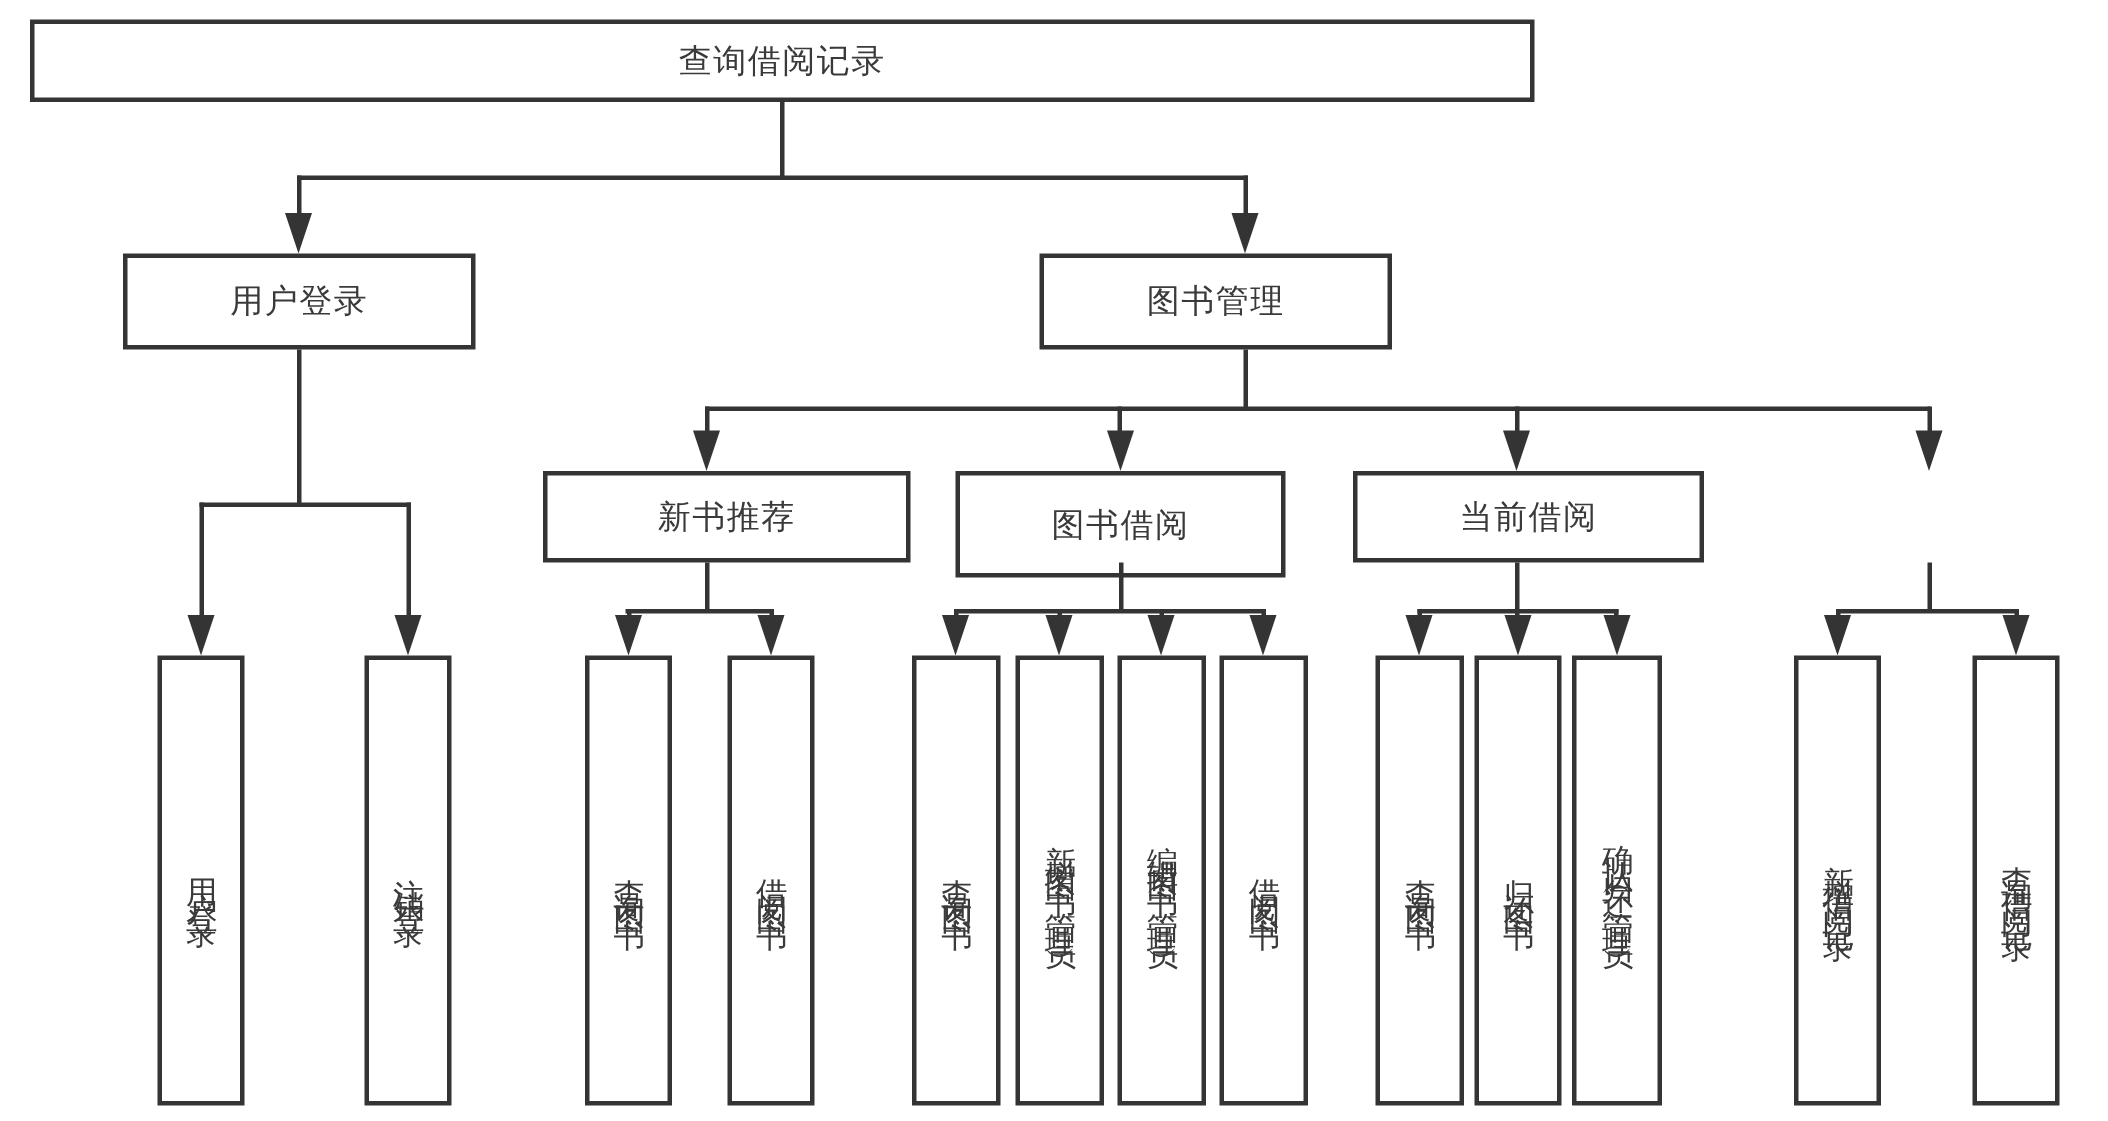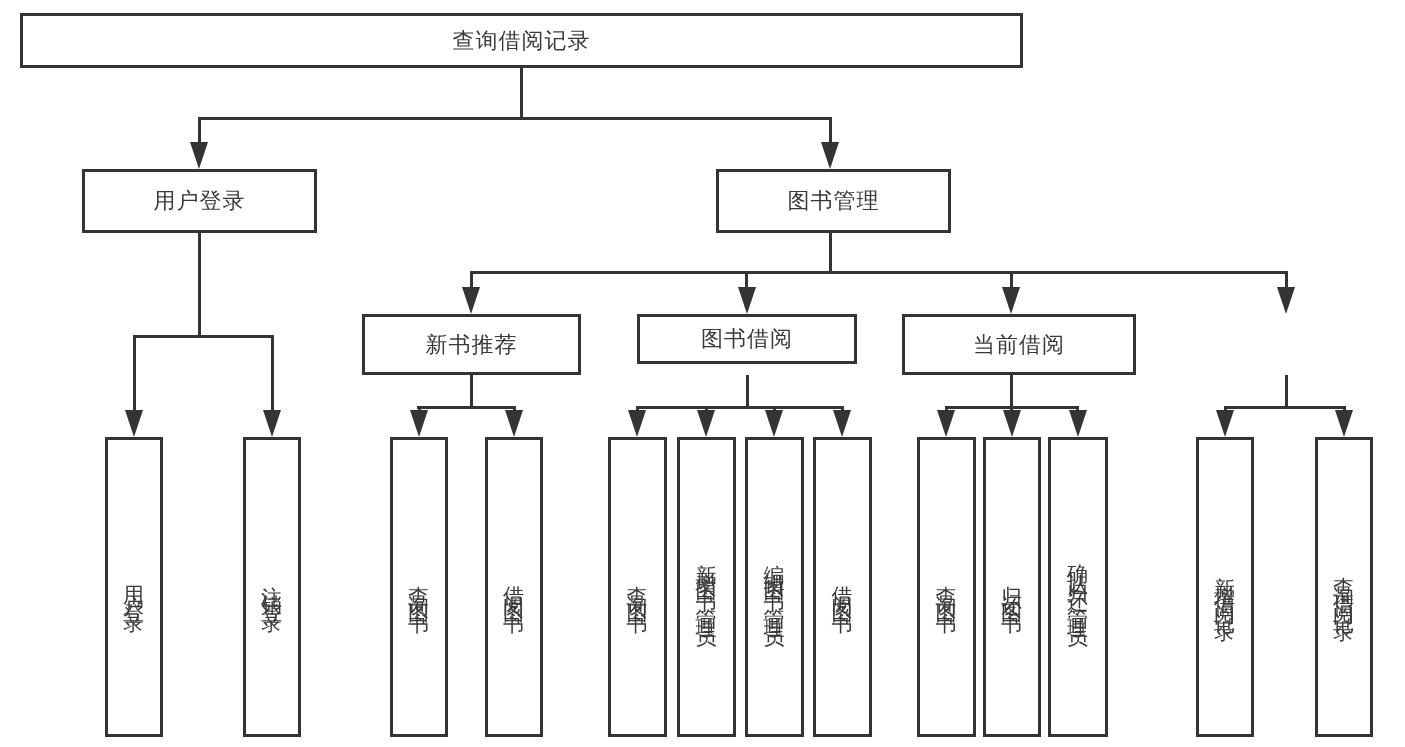--- a/index.html
+++ b/index.html
@@ -62,21 +62,21 @@
   <div class="line" style="left:520px;top:68px;width:3px;height:52px"></div>
   <div class="line" style="left:198px;top:117px;width:634px;height:3px"></div>
   <div class="line" style="left:198px;top:117px;width:3px;height:27px"></div>
   <div class="arrow" style="left:190px;top:142px"></div>
   <div class="line" style="left:829px;top:117px;width:3px;height:27px"></div>
   <div class="arrow" style="left:821px;top:142px"></div>
 
   <div class="box" style="left:82px;top:169px;width:235px;height:64px">
     <span>用户登录</span>
   </div>
-  <div class="box" style="left:716px;top:169px;width:235px;height:64px">
+  <div class="box" style="left:693px;top:169px;width:235px;height:64px">
     <span>图书管理</span>
   </div>
 
   <div class="line" style="left:198px;top:233px;width:3px;height:104px"></div>
   <div class="line" style="left:133px;top:335px;width:141px;height:3px"></div>
   <div class="line" style="left:133px;top:335px;width:3px;height:77px"></div>
   <div class="arrow" style="left:125px;top:410px"></div>
   <div class="line" style="left:271px;top:335px;width:3px;height:77px"></div>
   <div class="arrow" style="left:263px;top:410px"></div>
 
@@ -84,24 +84,24 @@
   <div class="line" style="left:470px;top:271px;width:817px;height:3px"></div>
   <div class="line" style="left:470px;top:271px;width:3px;height:19px"></div>
   <div class="arrow" style="left:462px;top:287px"></div>
   <div class="line" style="left:745px;top:271px;width:3px;height:19px"></div>
   <div class="arrow" style="left:738px;top:287px"></div>
   <div class="line" style="left:1010px;top:271px;width:3px;height:19px"></div>
   <div class="arrow" style="left:1002px;top:287px"></div>
   <div class="line" style="left:1285px;top:271px;width:3px;height:19px"></div>
   <div class="arrow" style="left:1277px;top:287px"></div>
 
-  <div class="box" style="left:362px;top:314px;width:219px;height:61px">
+  <div class="box" style="left:362px;top:314px;width:245px;height:61px">
     <span>新书推荐</span>
   </div>
-  <div class="box" style="left:637px;top:314px;width:220px;height:50px">
+  <div class="box" style="left:637px;top:314px;width:220px;height:71px">
     <span>图书借阅</span>
   </div>
   <div class="box" style="left:902px;top:314px;width:234px;height:61px">
     <span>当前借阅</span>
   </div>
 
   <div class="line" style="left:470px;top:375px;width:3px;height:33px"></div>
   <div class="line" style="left:417px;top:406px;width:99px;height:3px"></div>
   <div class="line" style="left:418px;top:406px;width:3px;height:7px"></div>
   <div class="arrow" style="left:410px;top:410px"></div>

